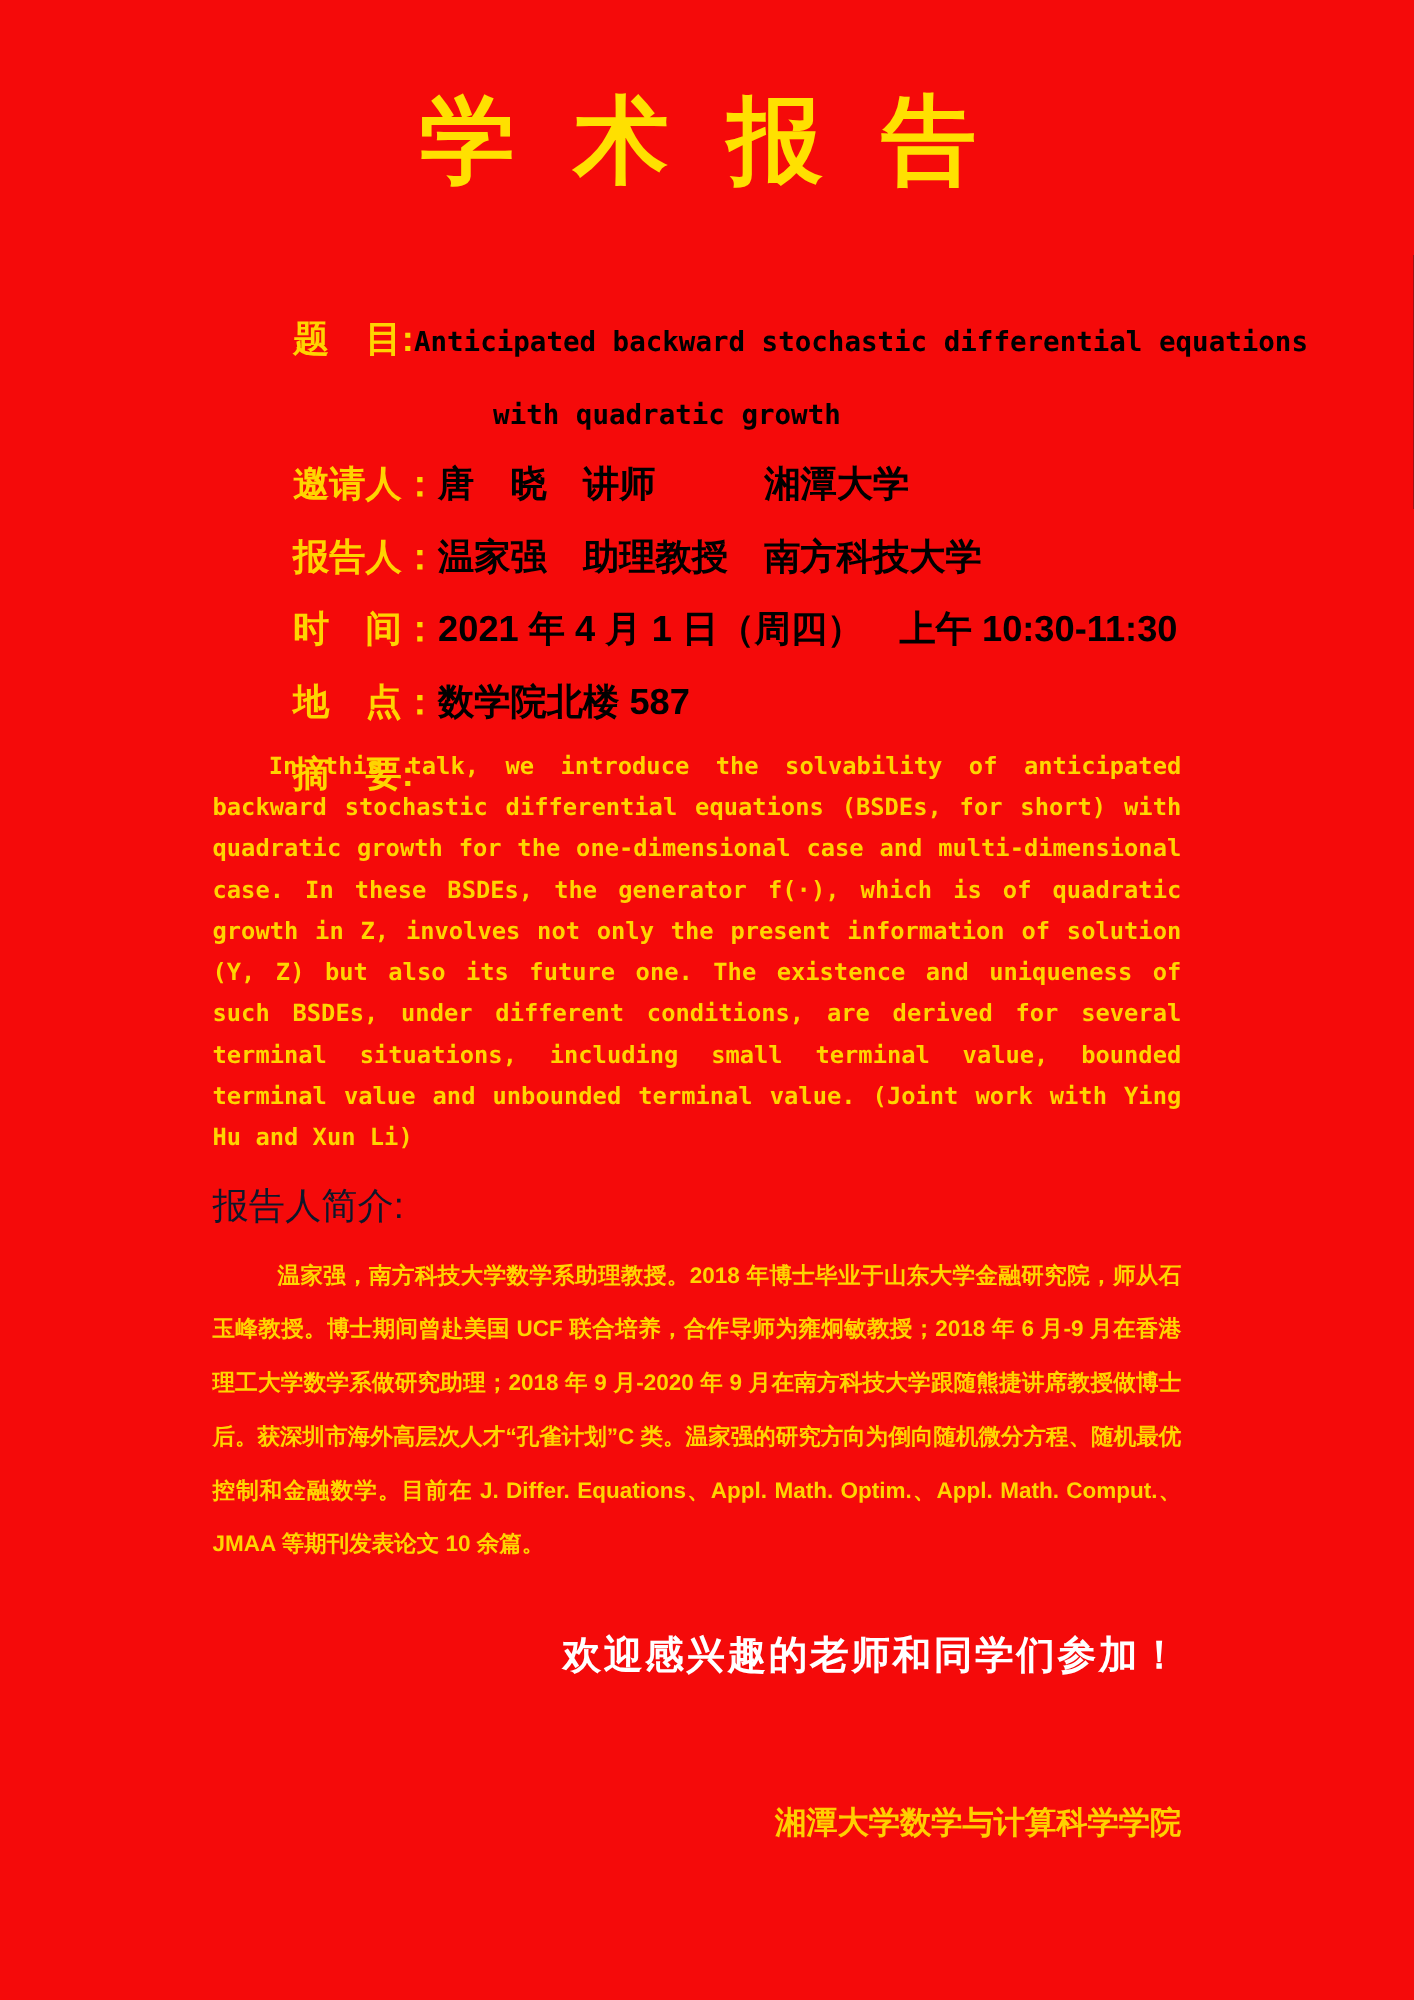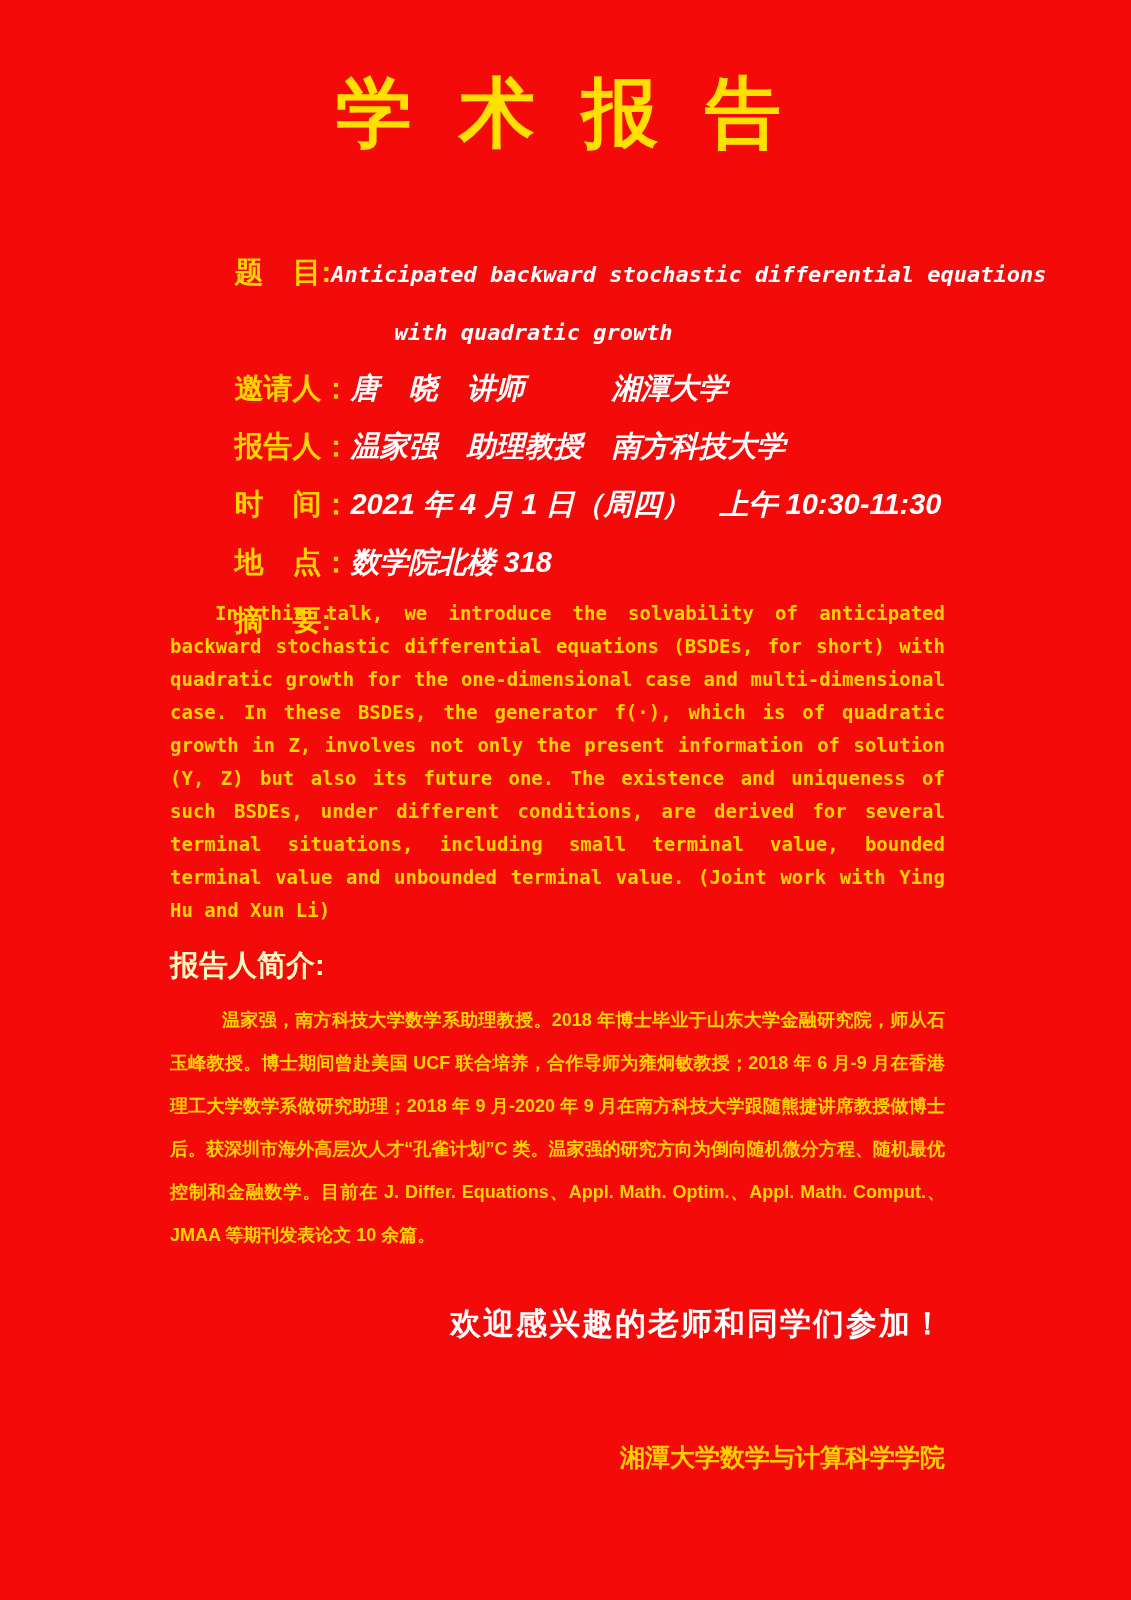--- a/index.html
+++ b/index.html
@@ -38,22 +38,21 @@
     height: 58px;
     font-size: 29px;
     font-weight: bold;
     color: #ffd400;
     white-space: pre;
   }
   .info-row .label {
     color: #ffd400;
   }
   .info-row .value {
-    color: #ffffff;
-    font-style: italic;
+    color: #000000;
   }
   .en-mono {
     font-family: "DejaVu Sans Mono", monospace;
     font-size: 22px;
     font-weight: bold;
     letter-spacing: 0px;
   }
   .topic-line2 {
     padding-left: 160px;
   }
@@ -63,23 +62,23 @@
     font-size: 19px;
     font-weight: bold;
     line-height: 33px;
     color: #ffd400;
     text-align: justify;
     text-indent: 45px;
   }
   .bio-heading {
     margin-top: 18px;
     font-size: 29px;
-    font-weight: bold;
+    font-weight: normal;
     line-height: 40px;
-    color: #fef9c3;
+    color: #0f172a;
   }
   .bio-text {
     margin: 14px 0 0 0;
     font-size: 18px;
     font-weight: bold;
     line-height: 43px;
     color: #ffd400;
     text-align: justify;
     text-indent: 52px;
   }
@@ -126,21 +125,21 @@
 
       <div class="info-row">
         <span class="label">报告人：</span><span class="value">温家强　助理教授　南方科技大学</span>
       </div>
 
       <div class="info-row">
         <span class="label">时　间：</span><span class="value">2021 年 4 月 1 日（周四）　上午 10:30-11:30</span>
       </div>
 
       <div class="info-row">
-        <span class="label">地　点：</span><span class="value">数学院北楼 318</span>
+        <span class="label">地　点：</span><span class="value">数学院北楼 587</span>
       </div>
 
       <div class="info-row">
         <span class="label">摘　要:</span>
       </div>
 
     </div>
 
     <p class="abstract-text">In this talk, we introduce the solvability of anticipated backward stochastic differential equations (BSDEs, for short) with quadratic growth for the one-dimensional case and multi-dimensional case. In these BSDEs, the generator f(·), which is of quadratic growth in Z, involves not only the present information of solution (Y, Z) but also its future one. The existence and uniqueness of such BSDEs, under different conditions, are derived for several terminal situations, including small terminal value, bounded terminal value and unbounded terminal value. (Joint work with Ying Hu and Xun Li)</p>
 

